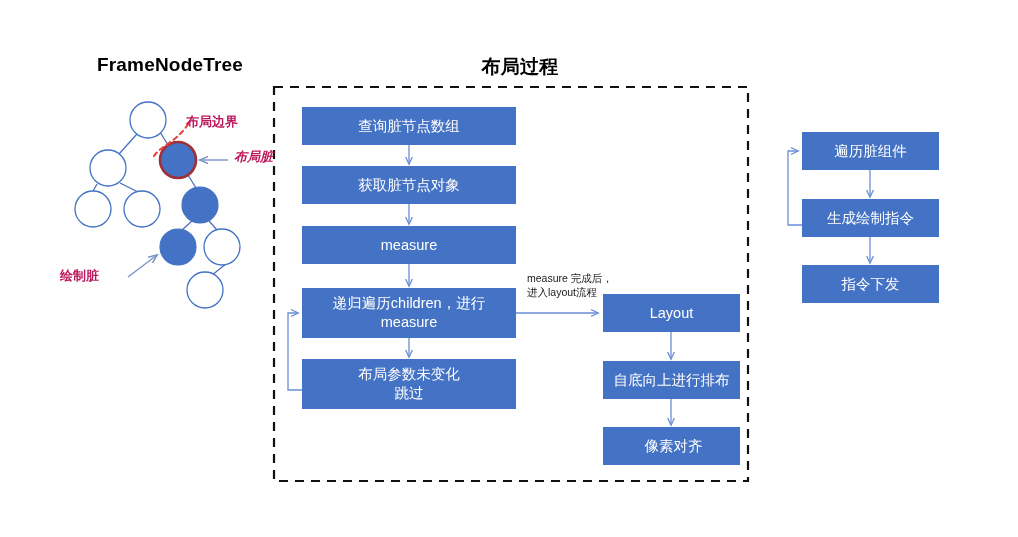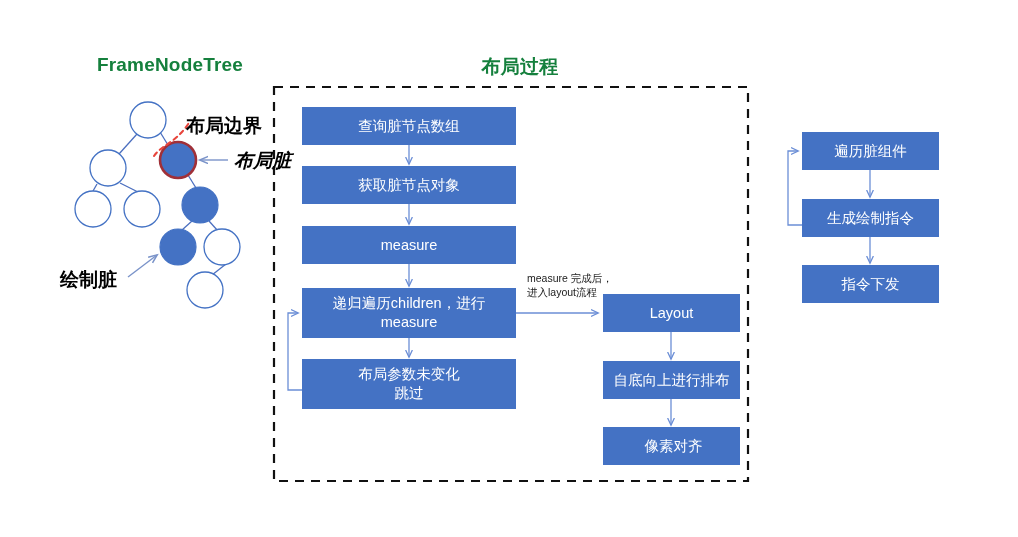--- a/index.html
+++ b/index.html
@@ -23,21 +23,21 @@
   }
 
   
   .col-title {
     position: absolute;
     font-size: 19px;
     font-weight: bold;
     letter-spacing: .2px;
     text-align: center;
     white-space: nowrap;
-    color: #15803d;
+    color: #000000;
   }
   #title-tree  { left: 35px;  top: 54px;  width: 270px; }
   #title-layout{ left: 385px; top: 54px;  width: 270px; }
   #title-paint { left: 735px; top: 54px;  width: 270px; }
 
   
   .box {
     position: absolute;
     background: #4472C4;
     color: #ffffff;
@@ -47,23 +47,23 @@
     text-align: center;
     font-size: 14.5px;
     line-height: 1.28;
     padding: 2px 6px;
     white-space: pre-line;
   }
 
   
   .label {
     position: absolute;
-    font-size: 19px;
+    font-size: 13px;
     font-weight: 600;
-    color: #000000;
+    color: #be185d;
     white-space: nowrap;
   }
   .note {
     position: absolute;
     font-size: 10.5px;
     line-height: 1.32;
     color: #1a1a1a;
     white-space: pre-line;
   }
   .para {

